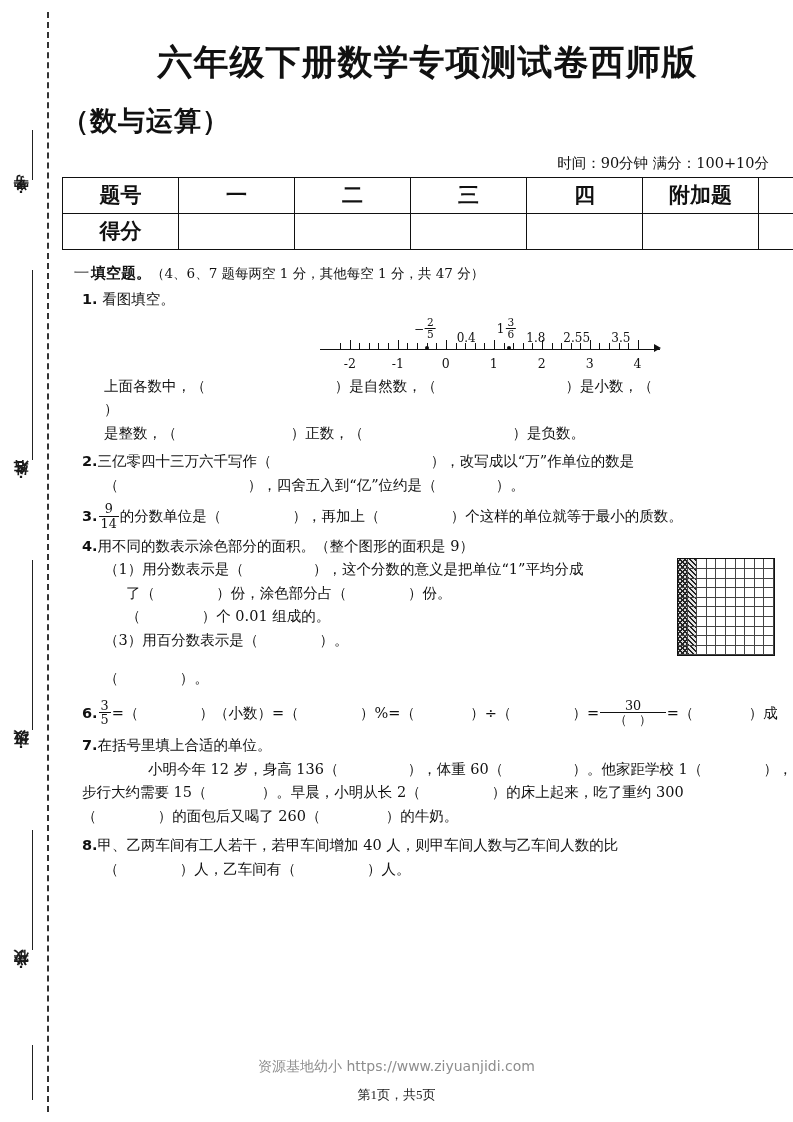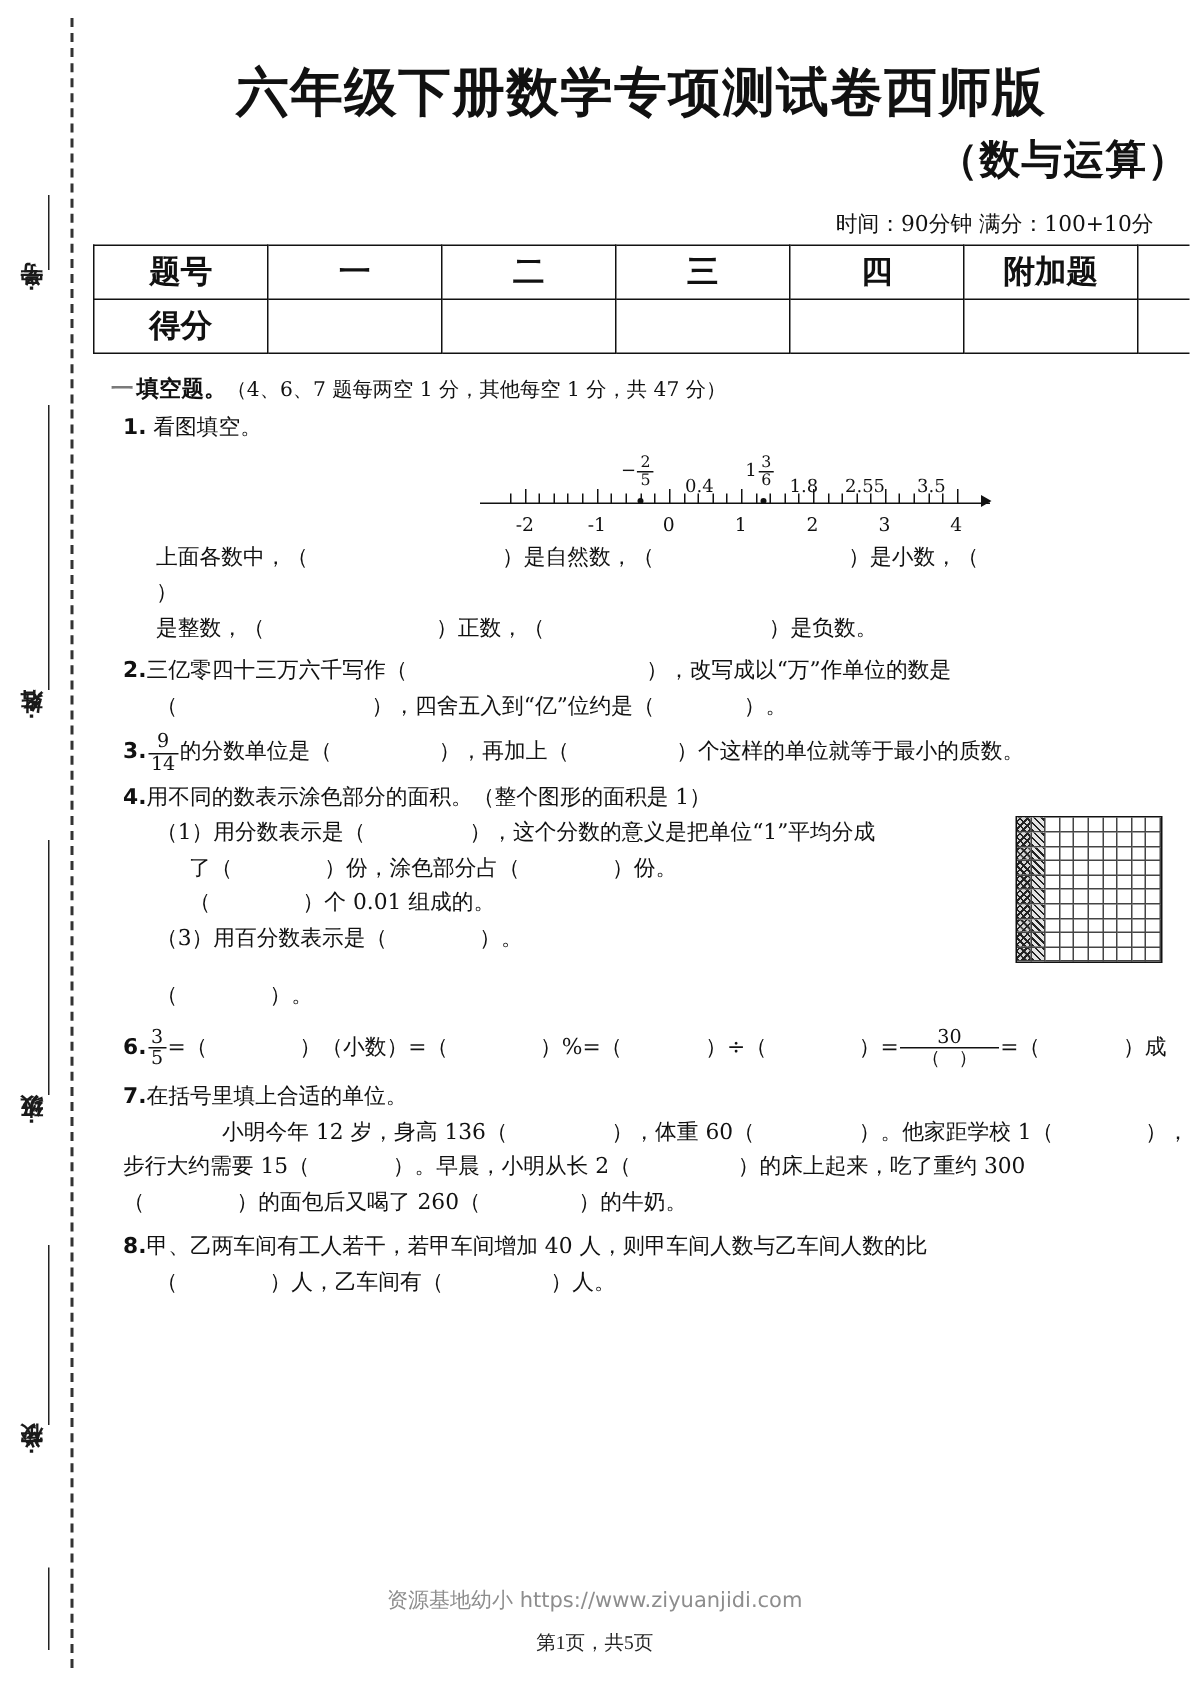--- a/index.html
+++ b/index.html
@@ -61,22 +61,22 @@
     margin: 0;
     padding-top: 40px;
     text-align: center;
     font-size: 35px;
     font-weight: 700;
     letter-spacing: 1px;
     font-family: "DejaVu Serif", "Liberation Serif", serif;
     line-height: 1.25;
   }
   .title-sub {
-    margin: 6px 0 0 0;
-    text-align: right;
+    margin: 20px 0 0 0;
+    text-align: left;
     font-size: 27px;
     font-weight: 700;
     letter-spacing: 1px;
     line-height: 1.25;
   }
 
   .meta-line {
     margin: 16px 24px 4px 0;
     text-align: right;
     font-size: 14.5px;
@@ -420,21 +420,21 @@
       <span class="q-num">3.</span><span class="frac"><span class="num">9</span><span class="den">14</span></span><span>的分数单位是（</span>
       <span style="display:inline-block;width:62px;"></span>
       <span>），再加上（</span>
       <span style="display:inline-block;width:62px;"></span>
       <span>）个这样的单位就等于最小的质数。</span>
     </span>
   </div>
 
   <div class="q">
     <span class="q-line">
-      <span class="q-num">4.</span><span>用不同的数表示涂色部分的面积。（整个图形的面积是 1）</span>
+      <span class="q-num">4.</span><span>用不同的数表示涂色部分的面积。（整个图形的面积是 9）</span>
     </span>
 
     <div class="q4-body">
 
       <div class="grid-fig" style="top:0;">
         <div class="cell shaded"></div>
           <div class="cell half-shaded"></div>
           <div class="cell"></div>
           <div class="cell"></div>
           <div class="cell"></div>

